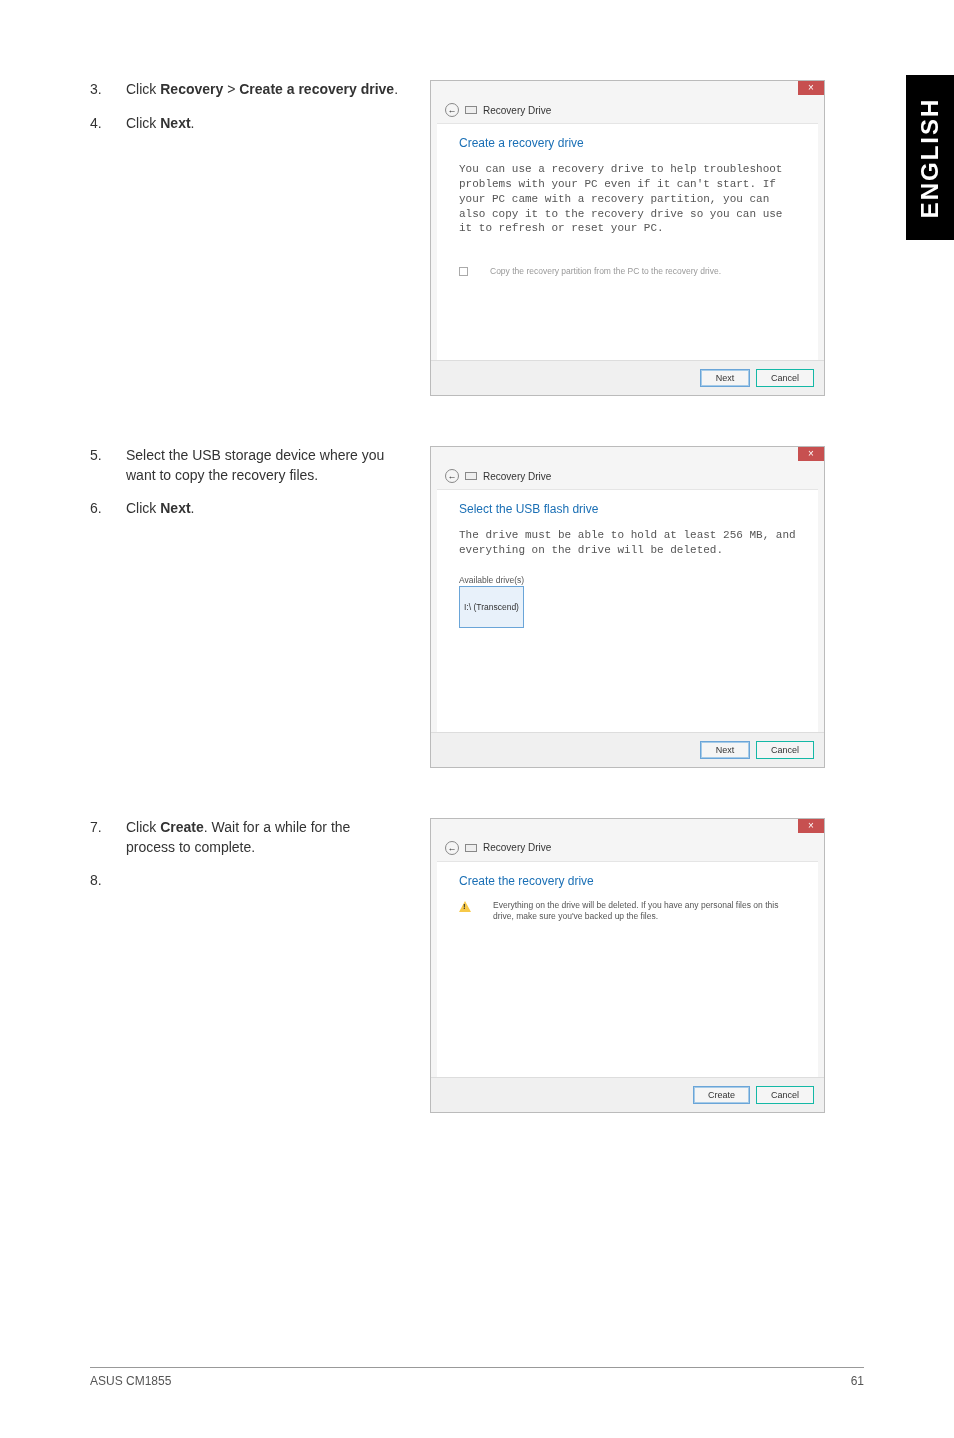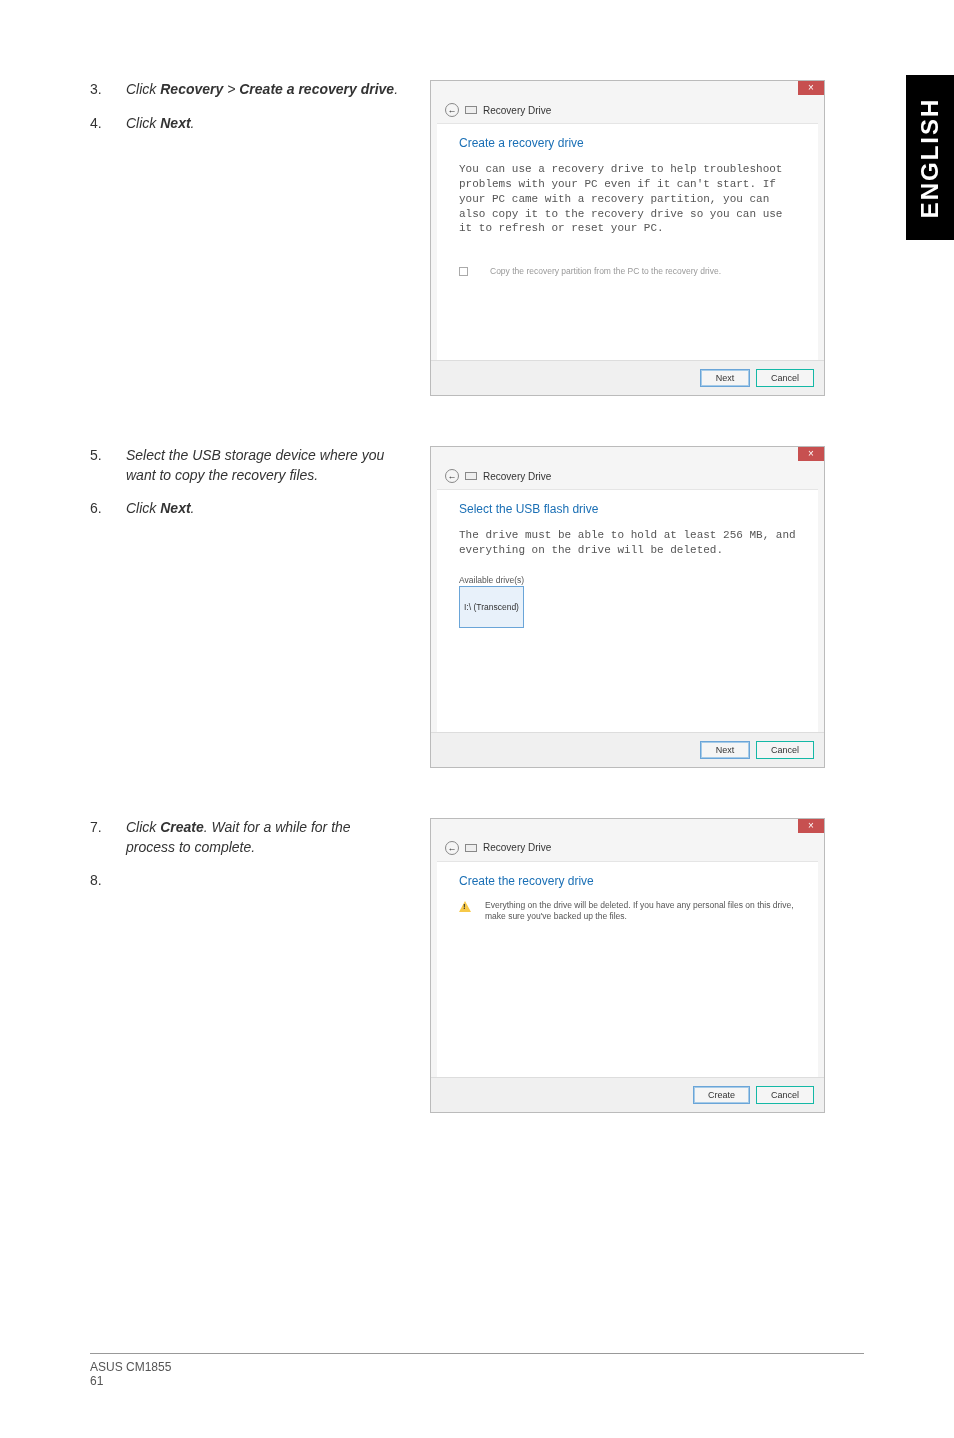--- a/index.html
+++ b/index.html
@@ -51,21 +51,20 @@
     gap: 22px;
     margin-bottom: 14px;
     font-size: 14px;
     line-height: 1.4;
   }
   .step-num {
     flex: 0 0 14px;
   }
   .step-text {
     flex: 1;
-    font-style: italic;
   }
   .bold { font-weight: bold; }
   
   
   .dialog {
     border: 1px solid #bbb;
     background: #f5f5f5;
     width: 395px;
     font-size: 9px;
     color: #333;
@@ -175,21 +174,21 @@
     border: 1px solid #6aa5d8;
     background: #e8f1fa;
     padding: 15px 4px;
     font-size: 8.5px;
     display: inline-block;
     color: #333;
     margin-top: 1px;
   }
   .warn-row {
     display: flex;
-    gap: 14px;
+    gap: 22px;
     align-items: flex-start;
     font-size: 8.5px;
     color: #555;
     line-height: 1.35;
   }
   .warn-icon {
     width: 0;
     height: 0;
     border-left: 6px solid transparent;
     border-right: 6px solid transparent;
@@ -211,21 +210,20 @@
     position: absolute;
     bottom: 50px;
     left: 90px;
     right: 90px;
     border-top: 1px solid #999;
     padding-top: 6px;
     display: flex;
     justify-content: space-between;
     font-size: 12px;
     color: #555;
-    flex-direction: column;
   }
 </style>
 </head>
 <body>
 
 <div class="side-tab">
   <span>ENGLISH</span>
 </div>
 
 <div class="page">

